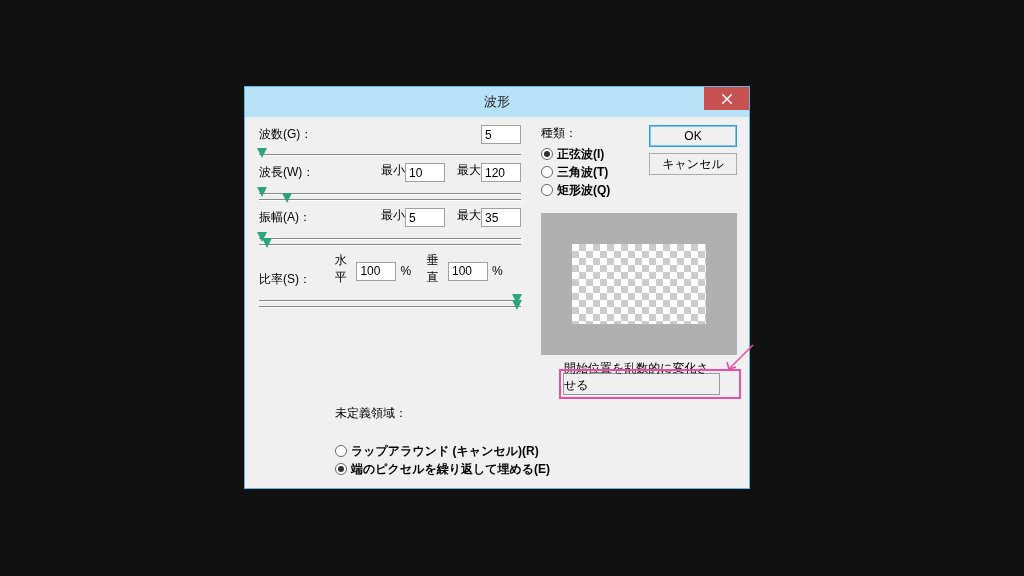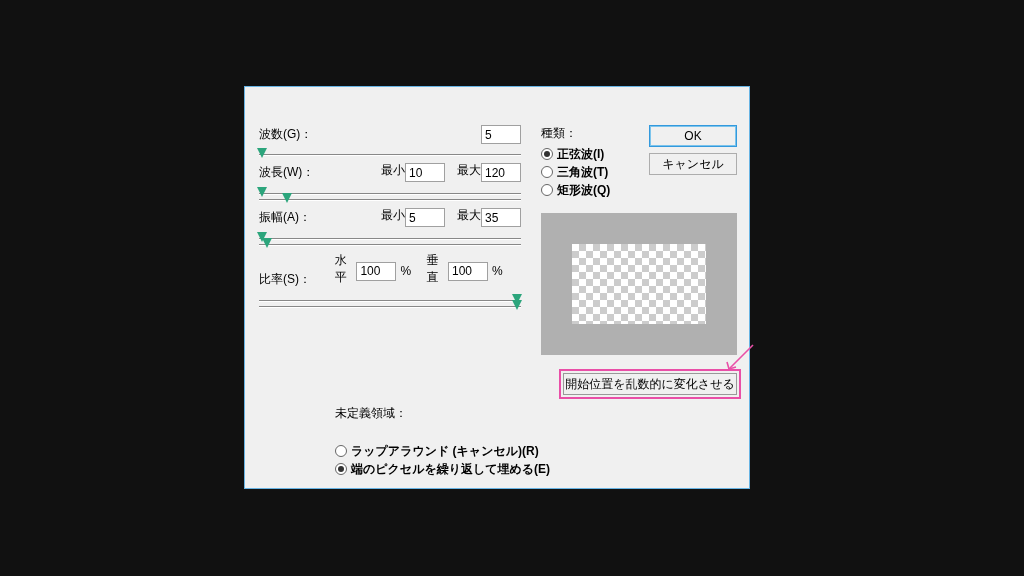--- a/index.html
+++ b/index.html
@@ -146,23 +146,23 @@
         linear-gradient(45deg, #ccc 25%, transparent 25%, transparent 75%, #ccc 75%),
         linear-gradient(45deg, #ccc 25%, transparent 25%, transparent 75%, #ccc 75%);
       background-size: 14px 14px;
       background-position: 0 0, 7px 7px;
       background-color: #fff;
     }
 
     .randomize-btn {
       position: absolute;
       left: 22px; top: 248px;
-      width: 174px; height: 22px;
+      width: 157px; height: 22px;
       border: 1px solid #999;
-      display: flex; align-items: center; justify-content: center;
+      display: flex; align-items: flex-end; justify-content: center;
       cursor: pointer;
     }
     .randomize-highlight {
       position: absolute;
       left: 18px; top: 244px;
       width: 182px; height: 30px;
       border: 2px solid #e94fa7;
       pointer-events: none;
     }
     .arrow-annot {
@@ -175,20 +175,29 @@
       position: absolute;
       left: 76px; top: 280px;
       width: 220px;
     }
     .undef-group .grp-label { margin-bottom: 20px; }
   </style>
 </head>
 <body>
 
 <div class="dialog">
+  <div class="titlebar">
+    <span class="titlebar-text">波形</span>
+    <div class="close-btn">
+      <svg width="10" height="10">
+          <line x1="0" y1="0" x2="10" y2="10"></line>
+          <line x1="10" y1="0" x2="0" y2="10"></line>
+        </svg>
+    </div>
+  </div>
 
   <div class="content">
 
     <div class="left-col">
 
       <div class="row" style="justify-content: space-between;">
         <span class="label">波数(G)：</span>
         <input class="text-input" value="5" style="">
       </div>
       <div class="slider-box">

